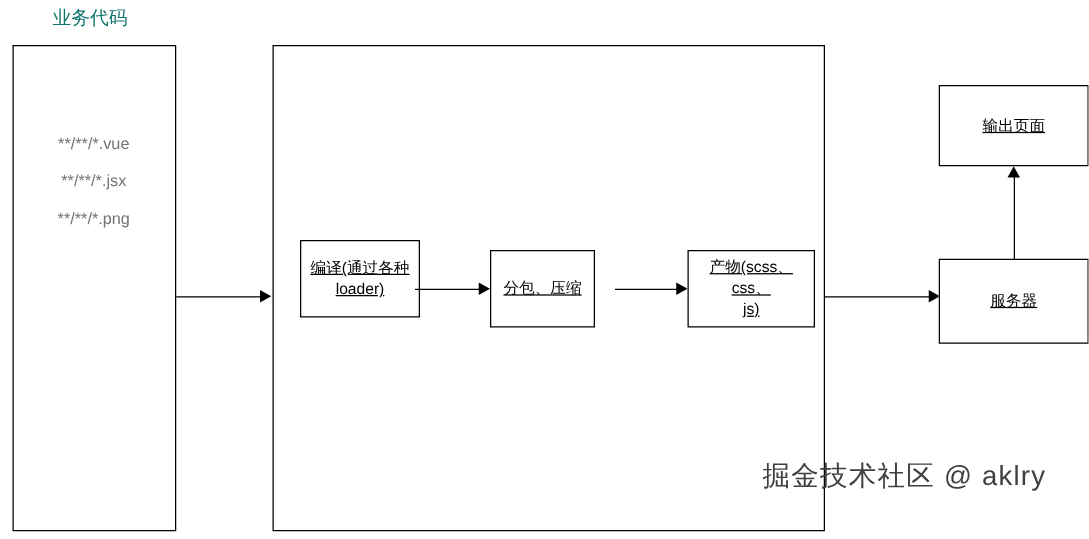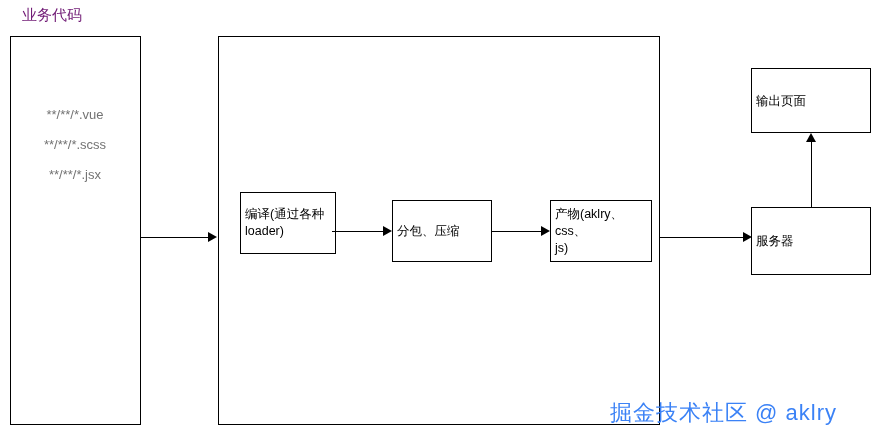--- a/index.html
+++ b/index.html
@@ -15,41 +15,43 @@
     position: relative;
     width: 871px;
     height: 431px;
     background: #ffffff;
     overflow: hidden;
   }
   .label {
     position: absolute;
     font-size: 15px;
     line-height: 18px;
-    color: #701a75;
+    color: #0f766e;
     white-space: nowrap;
+    text-align: center;
   }
   .box {
     position: absolute;
     border: 1px solid #000000;
     background: #ffffff;
     box-sizing: border-box;
   }
   .box-text {
     position: absolute;
     left: 0;
     right: 0;
     top: 50%;
     transform: translateY(-50%);
-    text-align: left;
+    text-align: center;
     font-size: 12.5px;
     line-height: 17px;
     color: #000000;
     padding: 0 4px;
     white-space: pre-line;
+    text-decoration: underline;
   }
   
   #source-file-list {
     position: absolute;
     left: 11px;
     top: 100px;
     width: 128px;
     text-align: center;
   }
   #source-file-list .file-entry {
@@ -82,66 +84,66 @@
     width: 0;
     height: 0;
     border-left: 5px solid transparent;
     border-right: 5px solid transparent;
     border-bottom: 9px solid #000000;
   }
   
   #watermark {
     position: absolute;
     left: 610px;
-    top: 398px;
+    top: 366px;
     font-size: 22px;
     line-height: 30px;
-    color: #3b82f6;
+    color: #404040;
     white-space: nowrap;
     letter-spacing: 1px;
   }
 </style>
 </head>
 <body>
 
 <div id="canvas">
 
   <div class="label" style="left:22px; top:6px; width:100px;">业务代码</div>
 
 
   <div class="box" style="left:10px; top:36px; width:131px; height:389px;"></div>
 
   <div id="source-file-list">
     <div class="file-entry">**/**/*.vue</div>
-    <div class="file-entry">**/**/*.scss</div>
     <div class="file-entry">**/**/*.jsx</div>
+    <div class="file-entry">**/**/*.png</div>
   </div>
 
   <div class="conn-h" style="left:141px; top:237px; width:68px;"></div>
   <div class="arrow-right" style="left:208px; top:232px;"></div>
 
   <div class="box" style="left:218px; top:36px; width:442px; height:389px;"></div>
 
   <div class="box" style="left:240px; top:192px; width:96px; height:62px;">
     <div class="box-text">编译(通过各种
 loader)</div>
   </div>
 
   <div class="conn-h" style="left:332px; top:231px; width:52px;"></div>
   <div class="arrow-right" style="left:383px; top:226px;"></div>
 
-  <div class="box" style="left:392px; top:200px; width:100px; height:62px;padding-left:14px;">
+  <div class="box" style="left:392px; top:200px; width:84px; height:62px;padding-left:14px;">
     <div class="box-text">分包、压缩</div>
   </div>
 
   <div class="conn-h" style="left:492px; top:231px; width:51px;"></div>
   <div class="arrow-right" style="left:541px; top:226px;"></div>
 
   <div class="box" style="left:550px; top:200px; width:102px; height:62px;">
-    <div class="box-text">产物(aklry、css、
+    <div class="box-text">产物(scss、css、
 js)</div>
   </div>
 
   <div class="conn-h" style="left:660px; top:237px; width:86px;"></div>
   <div class="arrow-right" style="left:743px; top:232px;"></div>
 
   <div class="box" style="left:751px; top:207px; width:120px; height:68px;">
     <div class="box-text">服务器</div>
   </div>
 

